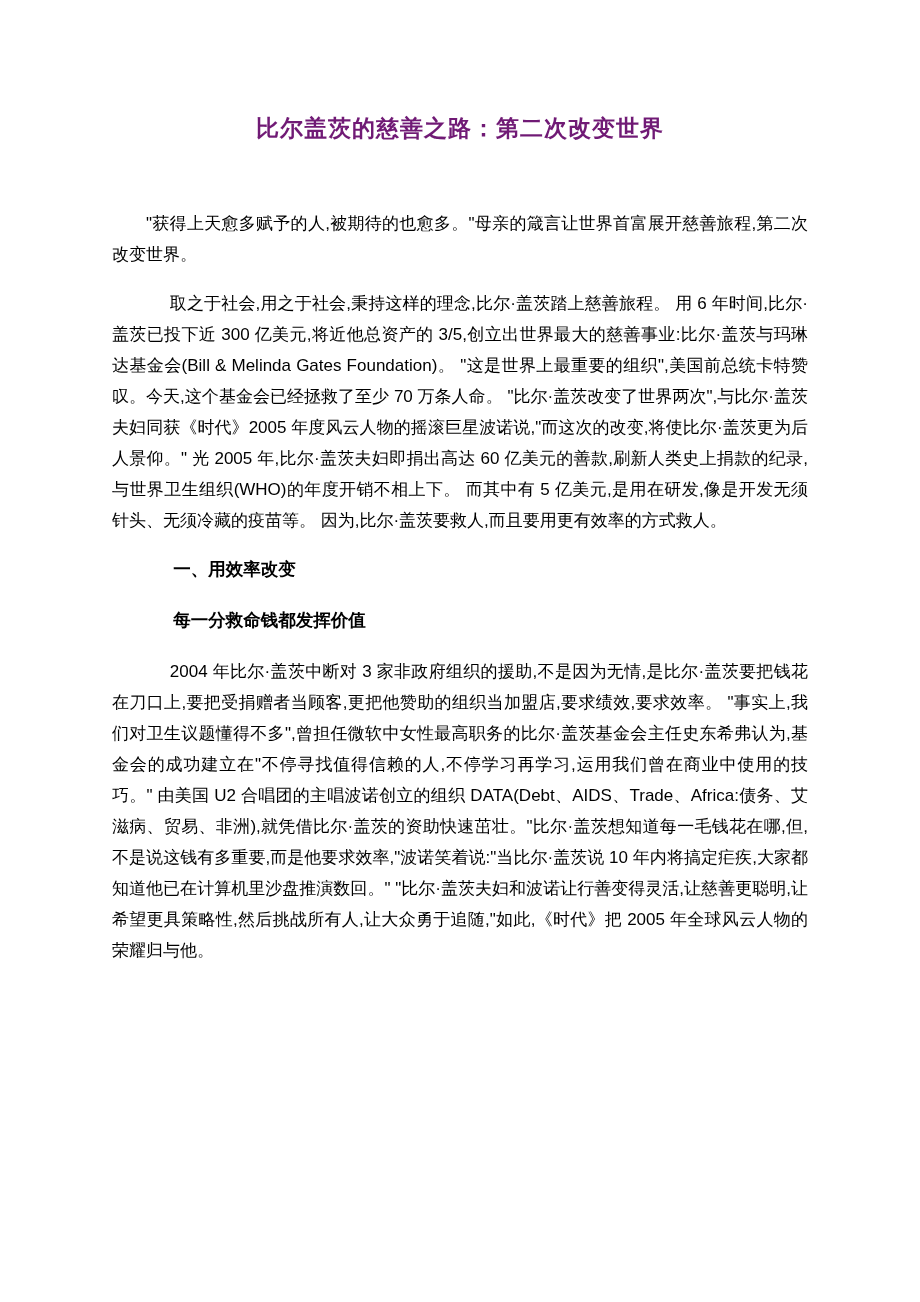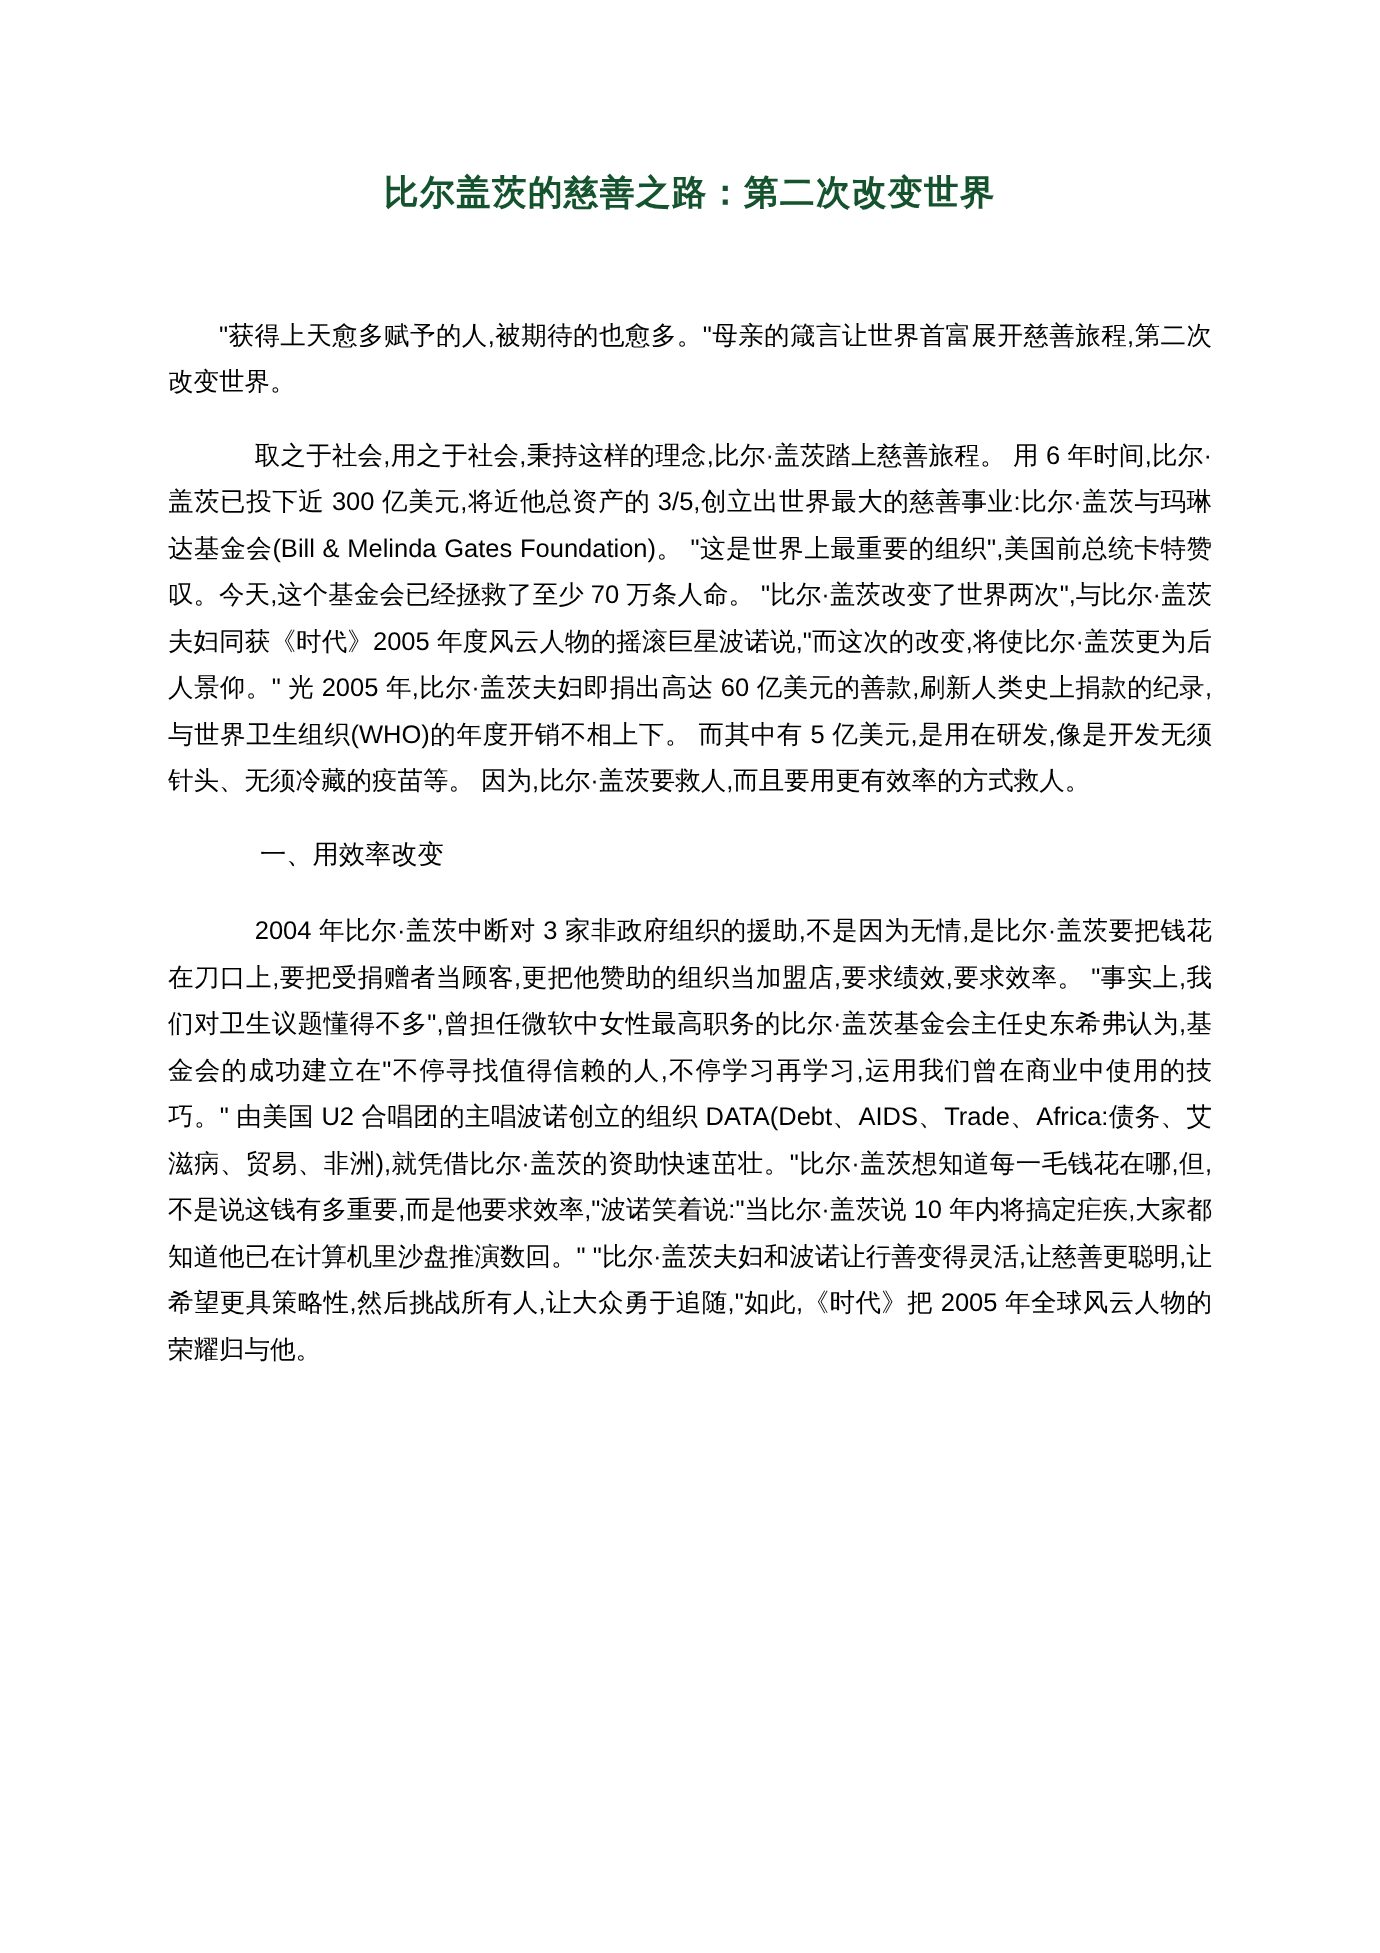--- a/index.html
+++ b/index.html
@@ -39,42 +39,43 @@
     color: #000000;
   }
   .indent-20 { text-indent: 2em; }
   .indent-34 { text-indent: 3.4em; }
   .indent-45 { text-indent: 4.5em; }
   .heading {
     margin: 6px 0 20px 0;
     padding-left: 3.5em;
     font-size: 17.5px;
     line-height: 31px;
-    font-weight: normal;
+    font-weight: bold;
     color: #000000;
   }
   .subheading {
     margin: 0 0 20px 0;
     padding-left: 3.5em;
     font-size: 17.5px;
     line-height: 31px;
     font-weight: bold;
     color: #000000;
   }
 </style>
 </head>
 <body>
 
 <div class="doc">
 
-  <h1 class="title" style="color: #14532d;">比尔盖茨的慈善之路：第二次改变世界</h1>
+  <h1 class="title" style="color: #701a75;">比尔盖茨的慈善之路：第二次改变世界</h1>
 
   <p class="para indent-20">"获得上天愈多赋予的人,被期待的也愈多。"母亲的箴言让世界首富展开慈善旅程,第二次改变世界。</p>
 
 
   <p class="para indent-34">取之于社会,用之于社会,秉持这样的理念,比尔·盖茨踏上慈善旅程。 用 6 年时间,比尔·盖茨已投下近 300 亿美元,将近他总资产的 3/5,创立出世界最大的慈善事业:比尔·盖茨与玛琳达基金会(Bill &amp; Melinda Gates Foundation)。 "这是世界上最重要的组织",美国前总统卡特赞叹。今天,这个基金会已经拯救了至少 70 万条人命。 "比尔·盖茨改变了世界两次",与比尔·盖茨夫妇同获《时代》2005 年度风云人物的摇滚巨星波诺说,"而这次的改变,将使比尔·盖茨更为后人景仰。" 光 2005 年,比尔·盖茨夫妇即捐出高达 60 亿美元的善款,刷新人类史上捐款的纪录,与世界卫生组织(WHO)的年度开销不相上下。 而其中有 5 亿美元,是用在研发,像是开发无须针头、无须冷藏的疫苗等。 因为,比尔·盖茨要救人,而且要用更有效率的方式救人。</p>
 
   <h2 class="heading">一、用效率改变</h2>
 
+  <h3 class="subheading">每一分救命钱都发挥价值</h3>
 
   <p class="para indent-34">2004 年比尔·盖茨中断对 3 家非政府组织的援助,不是因为无情,是比尔·盖茨要把钱花在刀口上,要把受捐赠者当顾客,更把他赞助的组织当加盟店,要求绩效,要求效率。 "事实上,我们对卫生议题懂得不多",曾担任微软中女性最高职务的比尔·盖茨基金会主任史东希弗认为,基金会的成功建立在"不停寻找值得信赖的人,不停学习再学习,运用我们曾在商业中使用的技巧。" 由美国 U2 合唱团的主唱波诺创立的组织 DATA(Debt、AIDS、Trade、Africa:债务、艾滋病、贸易、非洲),就凭借比尔·盖茨的资助快速茁壮。"比尔·盖茨想知道每一毛钱花在哪,但,不是说这钱有多重要,而是他要求效率,"波诺笑着说:"当比尔·盖茨说 10 年内将搞定疟疾,大家都知道他已在计算机里沙盘推演数回。" "比尔·盖茨夫妇和波诺让行善变得灵活,让慈善更聪明,让希望更具策略性,然后挑战所有人,让大众勇于追随,"如此,《时代》把 2005 年全球风云人物的荣耀归与他。</p>
 
 </div>
 
 </body></html>

